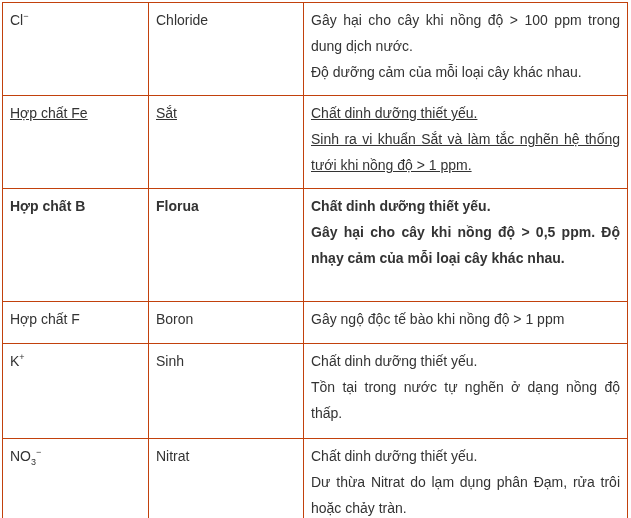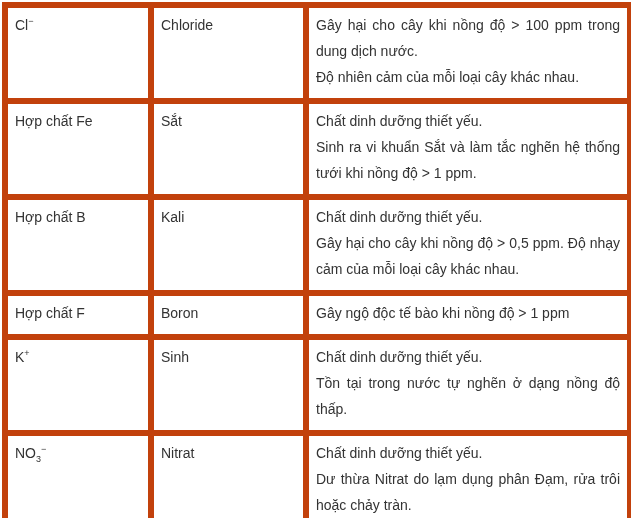--- a/index.html
+++ b/index.html
@@ -17,70 +17,70 @@
     }
     table.data-table {
       position: absolute;
       left: 2px;
       top: 2px;
       border-collapse: collapse;
       table-layout: fixed;
       width: 625px;
     }
     table.data-table td {
-      border: 6px solid #c2410c;
+      border: 1px solid #c2410c;
       vertical-align: top;
       padding: 4px 7px 8px 7px;
       font-size: 14px;
       line-height: 26px;
       box-sizing: border-box;
     }
     col.c1 { width: 146px; }
     col.c2 { width: 155px; }
     col.c3 { width: 324px; }
     td.desc { text-align: justify; }
     .line { display: block; }
     .sup { font-size: 9px; vertical-align: 6px; line-height: 0; }
     .sub { font-size: 9px; vertical-align: -4px; line-height: 0; }
     tr.r1 td { height: 93px; }
-    tr.r2 td { height: 93px; }
-    tr.r3 td { height: 95px; }
+    tr.r2 td { height: 93px; text-decoration: underline; }
+    tr.r3 td { height: 113px; font-weight: bold; }
     tr.r4 td { height: 42px; }
     tr.r5 td { height: 95px; }
     tr.r6 td { height: 94px; }
   </style>
 </head>
 <body>
 
 <table class="data-table">
   <colgroup>
     <col class="c1">
       <col class="c2">
       <col class="c3">
   </colgroup>
   <tbody>
     <tr class="r1">
       <td><span>Cl</span><span class="sub"></span><span class="sup">−</span></td>
       <td>Chloride</td>
       <td class="desc">
         <span class="line">Gây hại cho cây khi nồng độ &gt; 100 ppm trong dung dịch nước.</span>
-        <span class="line">Độ nhiên cảm của mỗi loại cây khác nhau.</span>
+        <span class="line">Độ dưỡng cảm của mỗi loại cây khác nhau.</span>
       </td>
     </tr>
     <tr class="r2">
       <td><span>Hợp chất Fe</span></td>
       <td>Sắt</td>
       <td class="desc">
         <span class="line">Chất dinh dưỡng thiết yếu.</span>
         <span class="line">Sinh ra vi khuẩn Sắt và làm tắc nghẽn hệ thống tưới khi nồng độ &gt; 1 ppm.</span>
       </td>
     </tr>
     <tr class="r3">
       <td><span>Hợp chất B</span></td>
-      <td>Kali</td>
+      <td>Florua</td>
       <td class="desc">
         <span class="line">Chất dinh dưỡng thiết yếu.</span>
         <span class="line">Gây hại cho cây khi nồng độ &gt; 0,5 ppm. Độ nhạy cảm của mỗi loại cây khác nhau.</span>
       </td>
     </tr>
     <tr class="r4">
       <td><span>Hợp chất F</span></td>
       <td>Boron</td>
       <td class="desc">
         <span class="line">Gây ngộ độc tế bào khi nồng độ &gt; 1 ppm</span>

